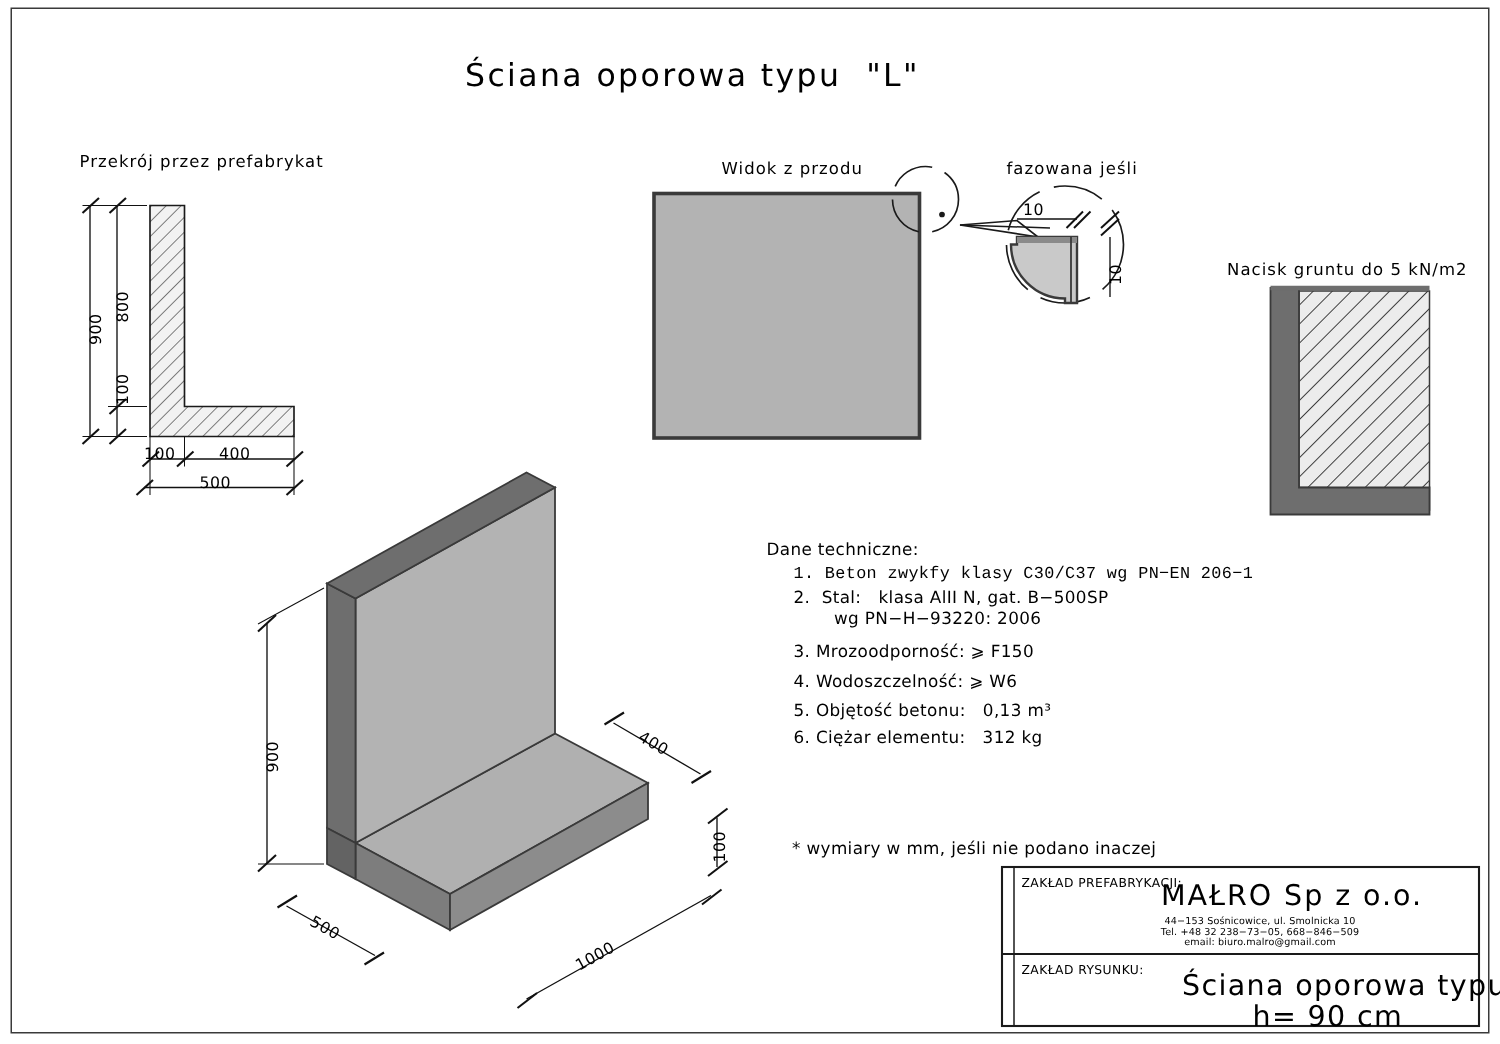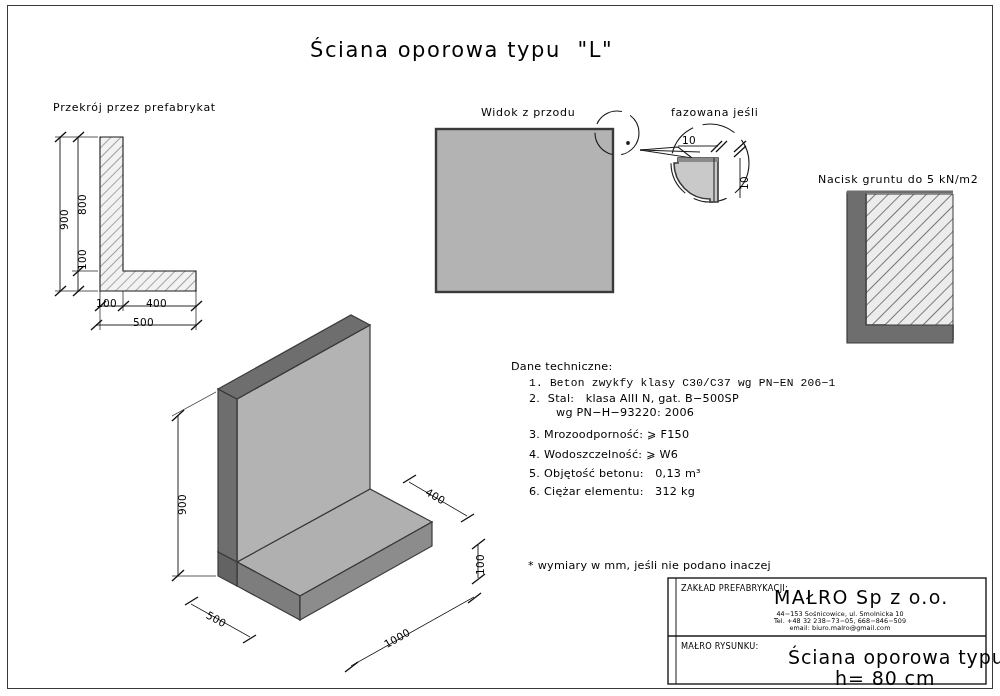--- a/index.html
+++ b/index.html
@@ -205,18 +205,18 @@
     <line x1="668" y1="636" x2="986" y2="636" stroke="#1a1a1a" stroke-width="1.4"></line>
     <line x1="676" y1="578" x2="676" y2="684" stroke="#1a1a1a" stroke-width="1"></line>
   </svg>
 
   <div>
     <div class="lbl tb-lab" style="left:681px;top:583px;">ZAKŁAD PREFABRYKACJI:</div>
     <div class="lbl tb-big" style="left:774px;top:586px;">MAŁRO Sp z o.o.</div>
     <div class="tb-small" style="position:absolute;left:700px;top:610px;width:280px;">44−153 Sośnicowice, ul. Smolnicka 10</div>
     <div class="tb-small" style="position:absolute;left:700px;top:617px;width:280px;">Tel. +48 32 238−73−05, 668−846−509</div>
     <div class="tb-small" style="position:absolute;left:700px;top:624px;width:280px;">email: biuro.malro@gmail.com</div>
-    <div class="lbl tb-lab" style="left:681px;top:641px;">MAŁRO RYSUNKU:</div>
+    <div class="lbl tb-lab" style="left:681px;top:641px;">ZAKŁAD RYSUNKU:</div>
     <div class="lbl tb-title" style="left:788px;top:646px;">Ściana oporowa typu   L</div>
-    <div class="lbl tb-title" style="left:835px;top:667px;">h= 80 cm</div>
+    <div class="lbl tb-title" style="left:835px;top:667px;">h= 90 cm</div>
   </div>
 
 </div>
 
 </body></html>

